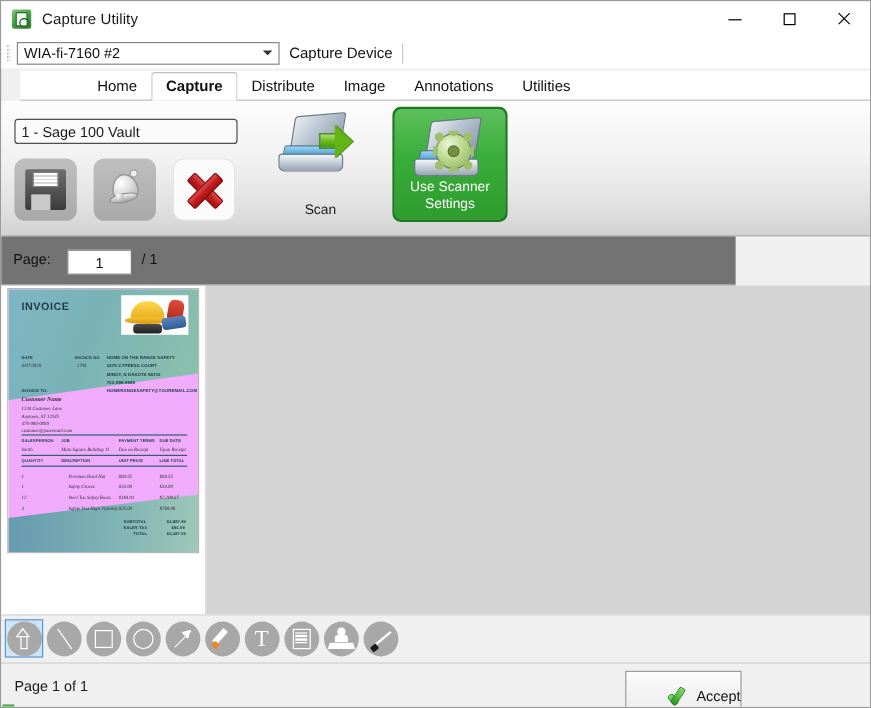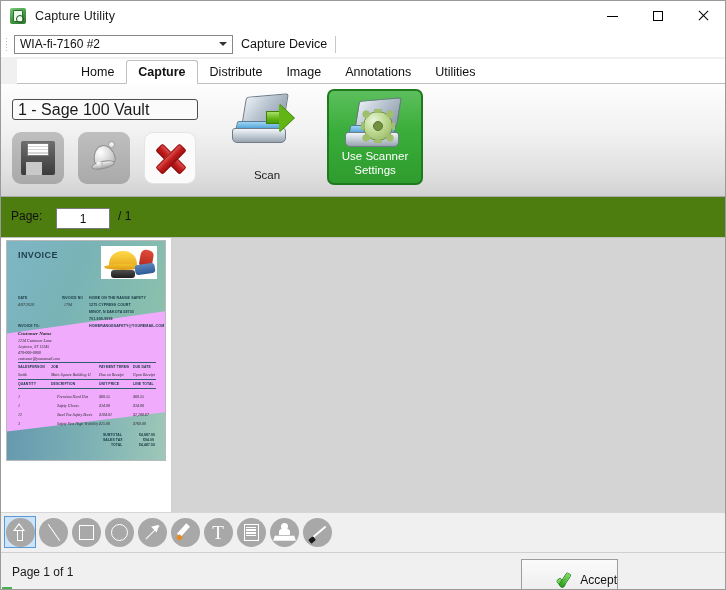--- a/index.html
+++ b/index.html
@@ -225,21 +225,21 @@
     position: absolute;
     left: 11px; top: 98px;
     width: 186px;
     height: 21px;
     border: 1px solid #4e4e4e;
     border-radius: 3px;
     background: #fbfbfb;
     box-sizing: border-box;
     display: flex;
     align-items: center;
-    font-size: 16px;
+    font-size: 12px;
     color: #1a1a1a;
     padding-left: 5px;
   }
   .icon-row {
     position: absolute;
     left: 11px; top: 131px;
     display: flex;
     gap: 14px;
   }
   .big-icon-btn {
@@ -462,22 +462,22 @@
     text-align: center;
     font-size: 11.5px;
     color: #ffffff;
     line-height: 14px;
   }
 
   
   .pagebar {
     position: absolute;
     left: 0; top: 196px;
-    width: 724px; height: 41px;
-    background: #4d7c0f;
+    width: 612px; height: 41px;
+    background: #737373;
     border-bottom: 1px solid #c0c0c0;
     box-sizing: border-box;
   }
   .page-label {
     position: absolute;
     left: 10px; top: 12px;
     font-size: 12px;
     color: #111;
   }
   .page-input {

